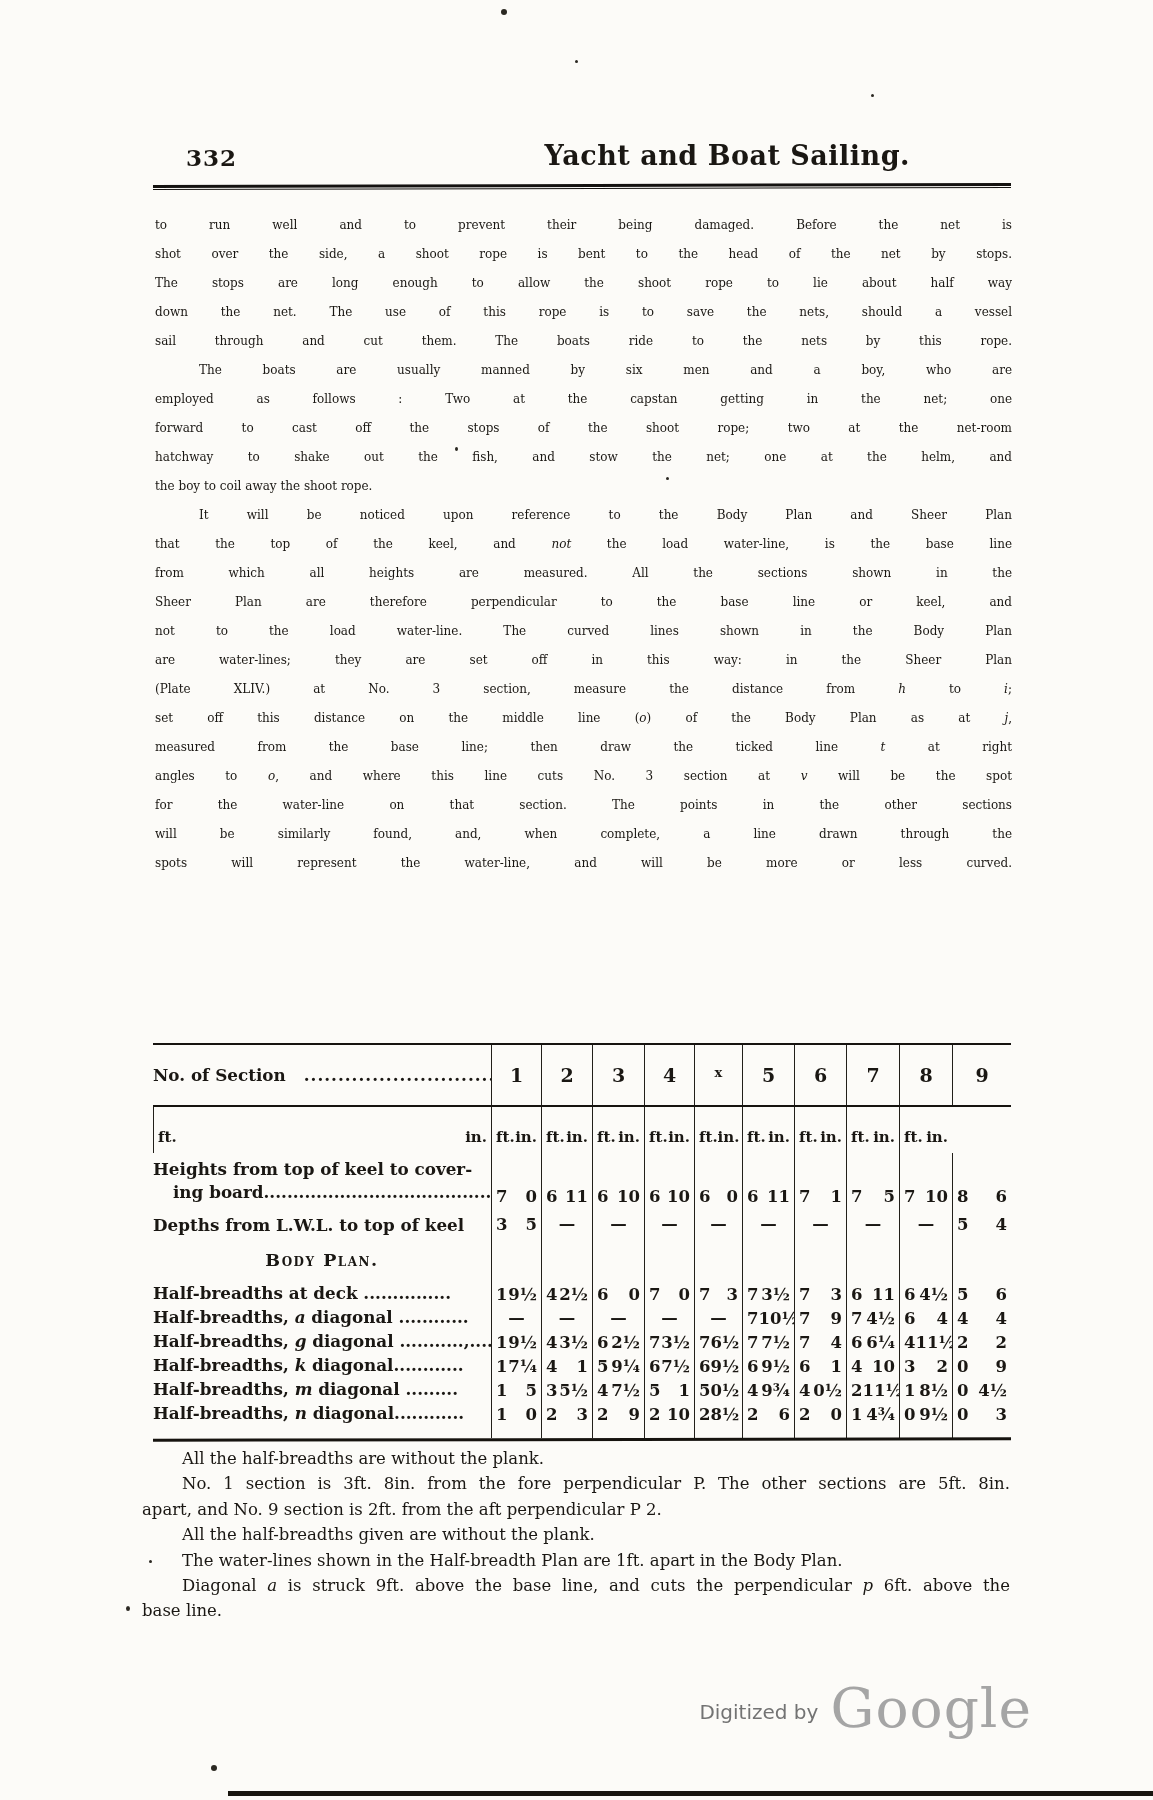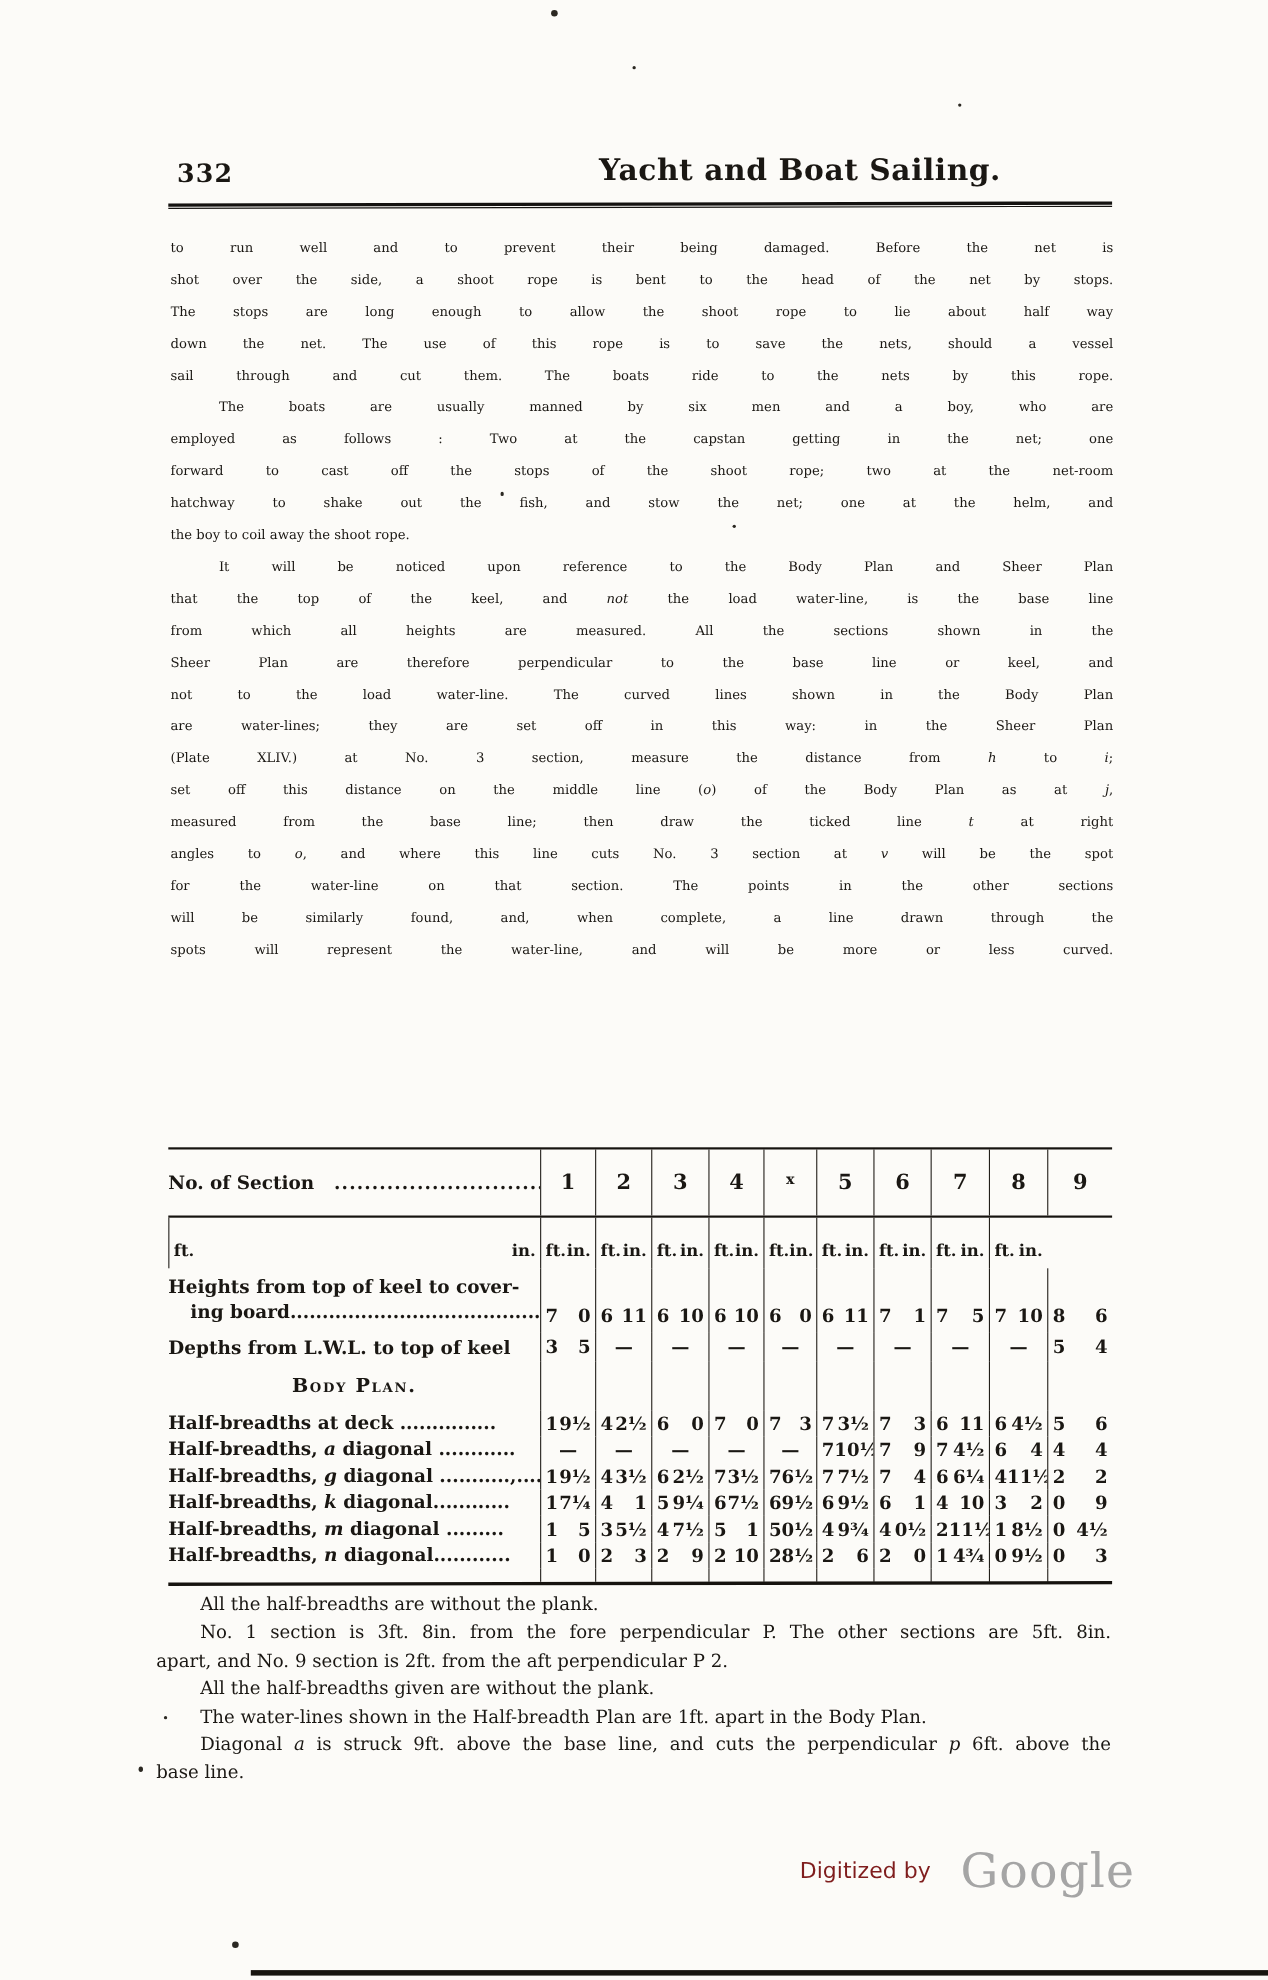--- a/index.html
+++ b/index.html
@@ -4,21 +4,21 @@
 <style>
   html,body{margin:0;padding:0;}
   body{
     width:1153px;height:1800px;background:#fcfbf8;
     font-family:"DejaVu Serif", serif;color:#1a1713;
     position:relative;overflow:hidden;
   }
   .page{position:absolute;inset:0;}
 
   
-  .pagenum{position:absolute;left:161px;top:144px;font-size:23px;font-weight:bold;letter-spacing:1px;}
+  .pagenum{position:absolute;left:186px;top:144px;font-size:23px;font-weight:bold;letter-spacing:1px;}
   .runtitle{position:absolute;left:150px;top:140px;width:760px;text-align:right;
     font-weight:bold;font-size:27px;letter-spacing:0.5px;}
   .head-rule{position:absolute;left:153px;top:184px;width:858px;transform:rotate(-0.12deg);}
   .head-rule .r1{height:3px;background:#141210;}
   .head-rule .r2{height:1px;background:#141210;margin-top:1px;}
 
   
   .body-text{position:absolute;left:155px;top:211px;width:857px;font-size:12px;line-height:29px;}
   .line{height:29px;overflow:hidden;white-space:nowrap;text-align:justify;text-align-last:justify;}
   .line.left-last{text-align-last:left;}
@@ -56,22 +56,22 @@
 
   
   .footnotes{position:absolute;left:142px;top:1446px;width:868px;font-size:16.5px;line-height:25.4px;}
   .fline{height:25.4px;overflow:hidden;white-space:nowrap;}
   .fline.indent{text-indent:40px;}
   .fline.justify{text-align:justify;text-align-last:justify;}
   .fline i{font-style:italic;}
 
   
   .watermark{position:absolute;right:121px;top:1676px;color:#adadad;white-space:nowrap;}
-  .wm-prefix{font-family:"DejaVu Sans", sans-serif;font-size:20px;color:#7f1d1d;vertical-align:8px;}
-  .wm-logo{font-family:"DejaVu Serif", serif;font-size:43px;color:#a5a5a5;letter-spacing:1px;margin-left:22px;}
+  .wm-prefix{font-family:"DejaVu Sans", sans-serif;font-size:20px;color:#737373;vertical-align:8px;}
+  .wm-logo{font-family:"DejaVu Serif", serif;font-size:55px;color:#a5a5a5;letter-spacing:1px;margin-left:7px;}
 
   
   .speck{position:absolute;background:#2b2822;border-radius:50%;}
   .scan-bar{position:absolute;left:228px;top:1791px;width:925px;height:5px;background:#18150f;}
 </style>
 </head>
 <body>
 
 <div class="page">
 

